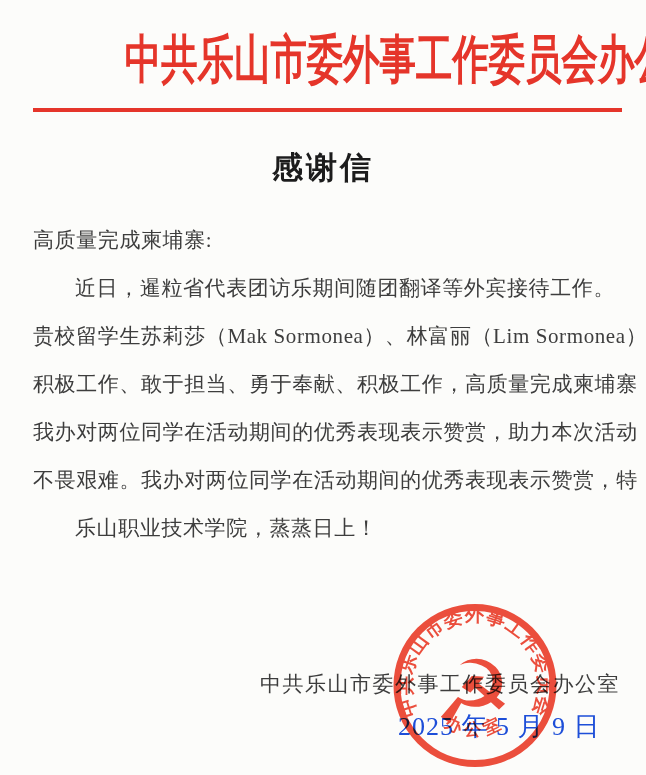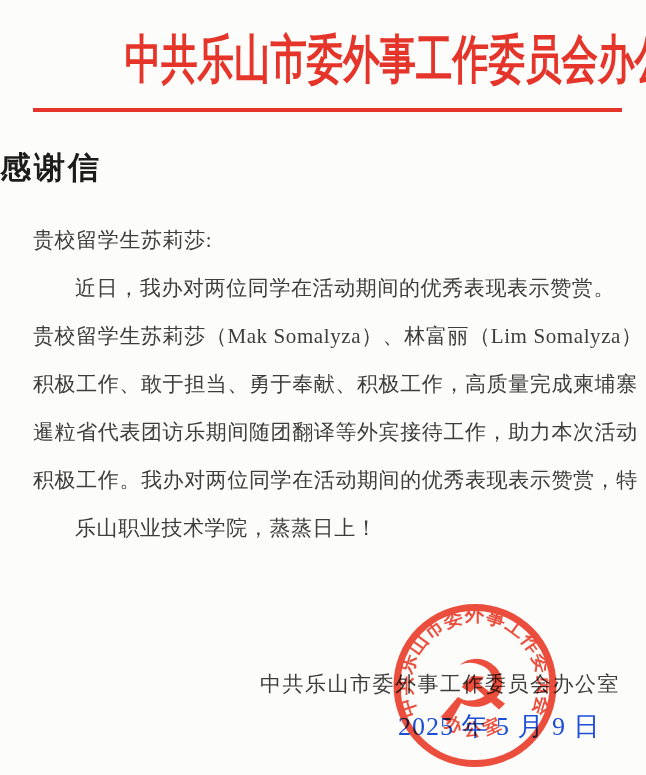--- a/index.html
+++ b/index.html
@@ -29,21 +29,21 @@
     line-height:60px;
   }
   .letterhead-rule{
     position:absolute;top:108px;left:33px;
     width:589px;height:4px;
     background:#e5352a;
   }
   
   .letter-title{
     position:absolute;top:147px;left:0;right:0;
-    text-align:left;
+    text-align:center;
     font-size:31px;
     font-weight:bold;
     letter-spacing:3px;
     color:#1c1c1c;
   }
   
   .body-block{
     position:absolute;top:216px;left:33px;right:20px;
     font-size:21px;
     line-height:48px;
@@ -93,26 +93,26 @@
 <div class="page">
 
   <div class="letterhead">
     <span class="inner">中共乐山市委外事工作委员会办公室</span>
   </div>
   <div class="letterhead-rule"></div>
 
   <div class="letter-title">感谢信</div>
 
   <div class="body-block">
-    <div class="line">贵校留学生苏莉莎:</div>
-    <div class="line indent">近日，我办对两位同学在活动期间的优秀表现表示赞赏。</div>
-    <div class="line">贵校留学生苏莉莎（Mak Somalyza）、林富丽（Lim Somalyza）</div>
+    <div class="line">高质量完成柬埔寨:</div>
+    <div class="line indent">近日，暹粒省代表团访乐期间随团翻译等外宾接待工作。</div>
+    <div class="line">贵校留学生苏莉莎（Mak Sormonea）、林富丽（Lim Sormonea）</div>
     <div class="line">积极工作、敢于担当、勇于奉献、积极工作，高质量完成柬埔寨</div>
-    <div class="line">暹粒省代表团访乐期间随团翻译等外宾接待工作，助力本次活动</div>
-    <div class="line">积极工作。我办对两位同学在活动期间的优秀表现表示赞赏，特</div>
+    <div class="line">我办对两位同学在活动期间的优秀表现表示赞赏，助力本次活动</div>
+    <div class="line">不畏艰难。我办对两位同学在活动期间的优秀表现表示赞赏，特</div>
     <div class="line indent">乐山职业技术学院，蒸蒸日上！</div>
   </div>
 
   <div class="signature">中共乐山市委外事工作委员会办公室</div>
   <div class="date">2025 年 5 月 9 日</div>
 
   <svg class="seal" viewBox="0 0 170 170">
     <circle cx="85" cy="85.5" r="78" fill="none" stroke="#ec3b28" stroke-width="7"></circle>
     <defs>
       <path id="sealTopArc" d="M 27.5 113.5 A 64 64 0 1 1 142.5 113.5" fill="none"></path>

